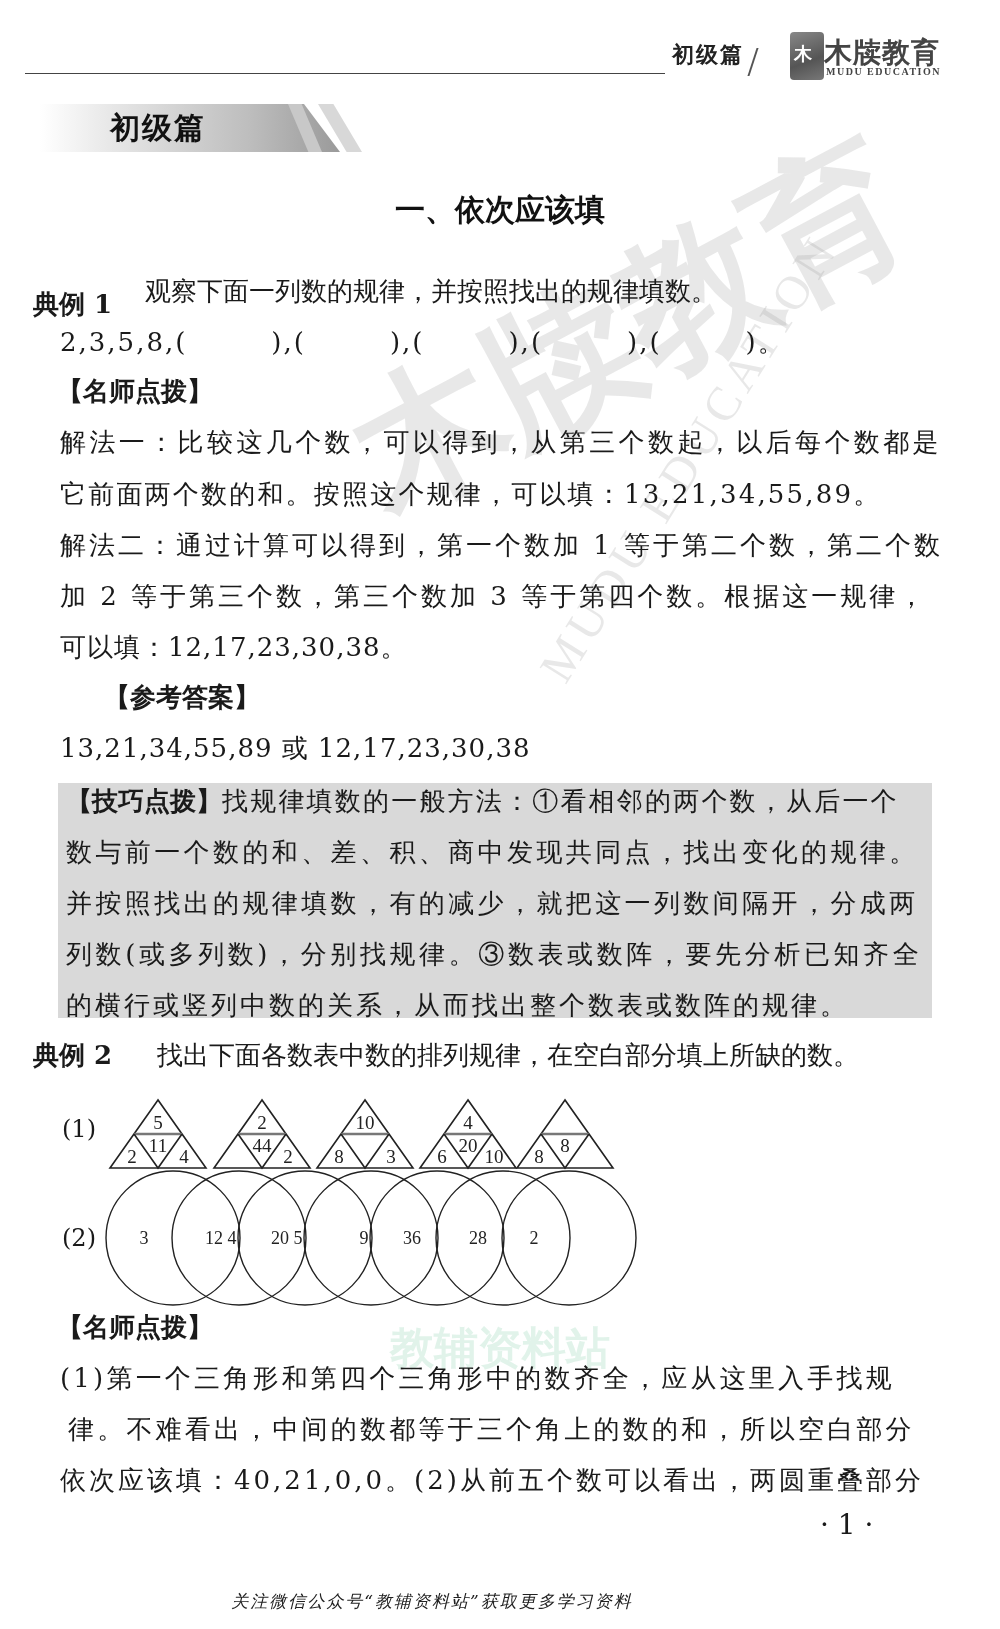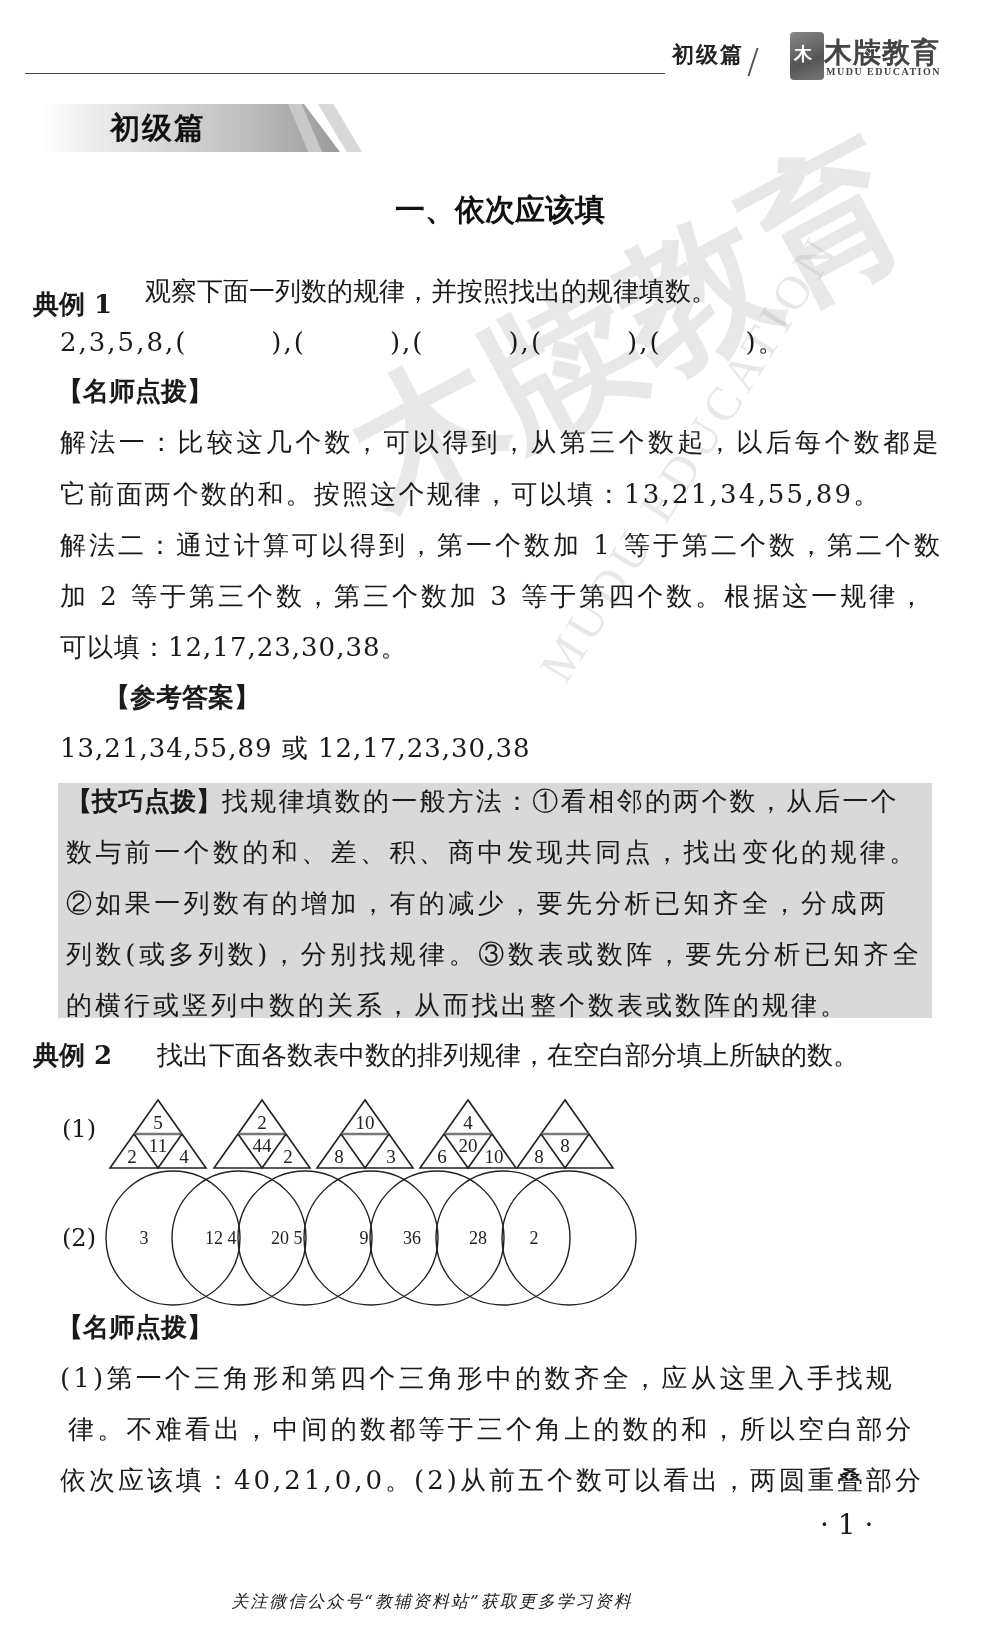--- a/index.html
+++ b/index.html
@@ -51,20 +51,21 @@
          transform: rotate(-58deg); font-family: "Liberation Serif", serif; letter-spacing: 6px; pointer-events: none; }
   .wm3 { left: 390px; top: 1320px; font-size: 44px; font-weight: bold; color: rgba(120,200,160,0.22);
          font-family: "DejaVu Sans", sans-serif; line-height: 56px; text-align: center; pointer-events: none; }
 </style>
 </head>
 <body>
 
 <div class="abs wm1">木牍教育</div>
 <div class="abs wm2">MUDU EDUCATION</div>
 <div class="abs wm3">
+  <div>教辅资料站</div>
 </div>
 
 <div class="abs header-line"></div>
 <div class="abs header-section">初级篇</div>
 <div class="abs header-slash"></div>
 <div class="abs logo-mark">
     <span>木</span>
   </div>
 <div class="abs logo-cn">木牍教育</div>
 <div class="abs logo-en">MUDU EDUCATION</div>
@@ -86,21 +87,21 @@
 <div class="abs line" style="top:579px; letter-spacing:3.0px;">加 2 等于第三个数，第三个数加 3 等于第四个数。根据这一规律，</div>
 <div class="abs line" style="top:630px;">可以填：12,17,23,30,38。</div>
 <div class="abs tag" style="top:680px;margin-left:47px;">【参考答案】</div>
 <div class="abs line" style="top:731px;">13,21,34,55,89 或 12,17,23,30,38</div>
 
 <div class="abs tip-box"></div>
 <div class="abs tip-line" style="top:784px;">
   <span class="tip-tag">【技巧点拨】</span><span>找规律填数的一般方法：①看相邻的两个数，从后一个</span>
 </div>
 <div class="abs tip-line" style="top:835px; letter-spacing:3.4px;">数与前一个数的和、差、积、商中发现共同点，找出变化的规律。</div>
-<div class="abs tip-line" style="top:886px; letter-spacing:3.4px;">②如果一列数有的增加，有的减少，要先分析已知齐全，分成两</div>
+<div class="abs tip-line" style="top:886px; letter-spacing:3.4px;">并按照找出的规律填数，有的减少，就把这一列数间隔开，分成两</div>
 <div class="abs tip-line" style="top:937px; letter-spacing:3.6px;">列数(或多列数)，分别找规律。③数表或数阵，要先分析已知齐全</div>
 <div class="abs tip-line" style="top:988px; letter-spacing:3.0px;">的横行或竖列中数的关系，从而找出整个数表或数阵的规律。</div>
 
 <div class="abs ex-label" style="top:1038px;">典例 2</div>
 <div class="abs ex-text" style="left:145px; top:1038px;margin-left:12px;">找出下面各数表中数的排列规律，在空白部分填上所缺的数。</div>
 
 <div class="abs fig-label" style="top:1115px;">(1)</div>
 
 <svg class="abs" style="left:0; top:0;" width="1000" height="1629">
   <g id="tri-group" stroke="#222" stroke-width="1.6" fill="none">

